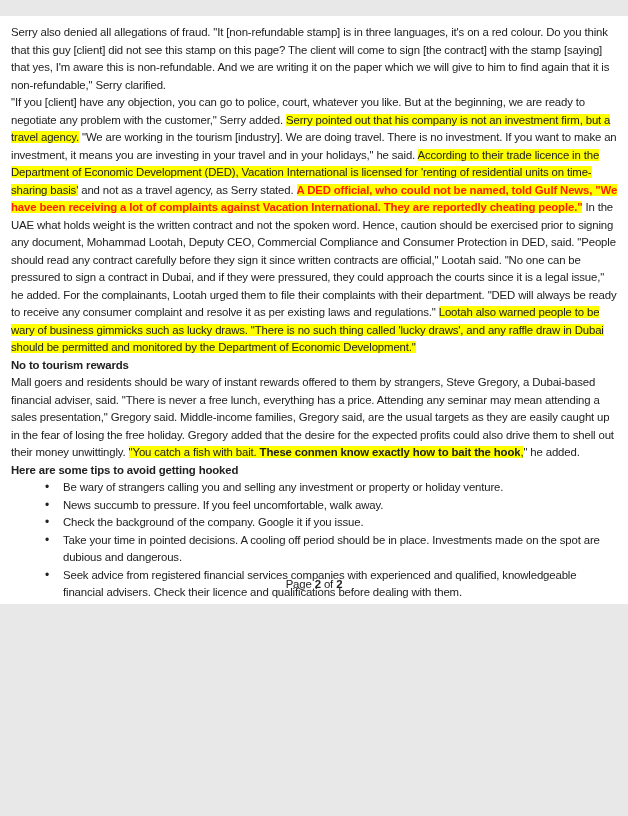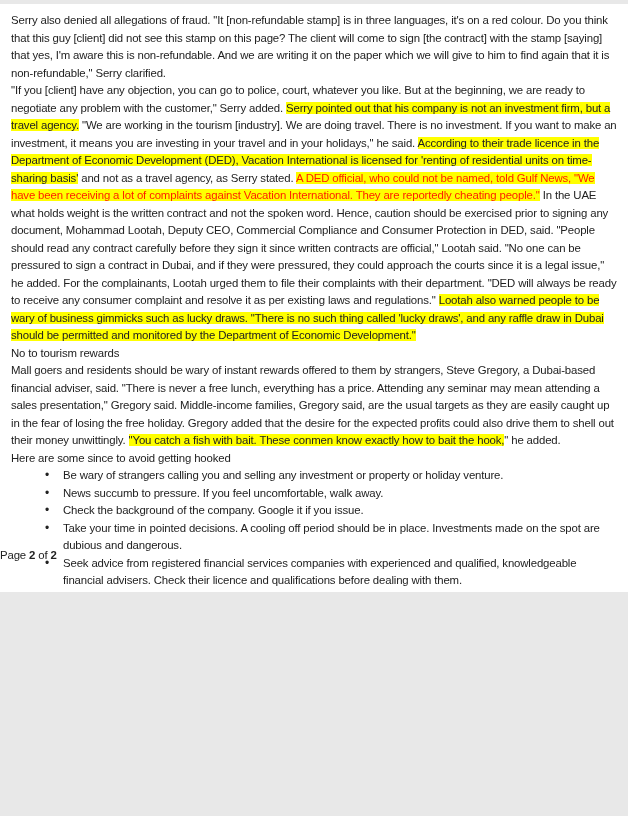--- a/index.html
+++ b/index.html
@@ -5,70 +5,71 @@
   :root {
     --c-bg: #ffffff;
     --c-text: #212121;
     --c-hl: #ffff00;
     --c-red: #ff1e00;
   }
   html, body { margin: 0; padding: 0; background: #e8e8e8; }
   .page {
     width: 628px;
     height: 588px;
-    margin: 4px auto;
+    margin: 16px auto;
     background: var(--c-bg);
     position: relative;
     overflow: hidden;
     font-family: "Liberation Sans", "DejaVu Sans", sans-serif;
     font-size: 11.4px;
     line-height: 17.5px;
     letter-spacing: -0.15px;
     color: var(--c-text);
   }
   .content {
     position: absolute;
     left: 11px;
     top: 8px;
     width: 607px;
   }
   p.para { margin: 0; padding: 0; }
   .run.hl { background: var(--c-hl); }
-  .run.b { font-weight: normal; }
+  .run.b { font-weight: bold; }
   .run.red { color: var(--c-red); }
   .run.i { font-style: italic; }
   p.heading { margin: 0; font-weight: bold; }
   ul.bullets { margin: 0; padding: 0; list-style: none; }
   li.bullet { margin: 0 0 0 52px; position: relative; }
   li.bullet::before {
     content: "\2022";
     position: absolute;
     left: -18px;
     top: 0;
     font-size: 12px;
   }
   .footer {
     position: absolute;
     left: 0;
     right: 0;
-    bottom: 28px;
+    bottom: 11px;
+    text-align: center;
     font-size: 11.4px;
   }
   .footer .b { font-weight: bold; }
 </style>
 </head>
 <body>
 
 <div class="page">
   <div class="content">
       <p class="para"><span class="run">Serry also denied all allegations of fraud. "It [non-refundable stamp] is in three languages, it's on a red colour. Do you think that this guy [client] did not see this stamp on this page? The client will come to sign [the contract] with the stamp [saying] that yes, I'm aware this is non-refundable. And we are writing it on the paper which we will give to him to find again that it is non-refundable," Serry clarified.</span></p>
       <p class="para"><span class="run">"If you [client] have any objection, you can go to police, court, whatever you like. But at the beginning, we are ready to negotiate any problem with the customer," Serry added. </span><span class="run hl">Serry pointed out that his company is not an investment firm, but a travel agency.</span><span class="run"> "We are working in the tourism [industry]. We are doing travel. There is no investment. If you want to make an investment, it means you are investing in your travel and in your holidays," he said. </span><span class="run hl">According to their trade licence in the Department of Economic Development (DED), Vacation International is licensed for 'renting of residential units on time-sharing basis'</span><span class="run"> and not as a travel agency, as Serry stated. </span><span class="run hl b red">A DED official, who could not be named, told Gulf News, "We have been receiving a lot of complaints against Vacation International. They are reportedly cheating people."</span><span class="run"> In the UAE what holds weight is the written contract and not the spoken word. Hence, caution should be exercised prior to signing any document, Mohammad Lootah, Deputy CEO, Commercial Compliance and Consumer Protection in DED, said. "People should read any contract carefully before they sign it since written contracts are official," Lootah said. "No one can be pressured to sign a contract in Dubai, and if they were pressured, they could approach the courts since it is a legal issue," he added. For the complainants, Lootah urged them to file their complaints with their department. "DED will always be ready to receive any consumer complaint and resolve it as per existing laws and regulations." </span><span class="run hl">Lootah also warned people to be wary of business gimmicks such as lucky draws. "There is no such thing called 'lucky draws', and any raffle draw in Dubai should be permitted and monitored by the Department of Economic Development."</span></p>
       <p class="heading"><span class="run b">No to tourism rewards</span></p>
       <p class="para"><span class="run">Mall goers and residents should be wary of instant rewards offered to them by strangers, Steve Gregory, a Dubai-based financial adviser, said. "There is never a free lunch, everything has a price. Attending any seminar may mean attending a sales presentation," Gregory said. Middle-income families, Gregory said, are the usual targets as they are easily caught up in the fear of losing the free holiday. Gregory added that the desire for the expected profits could also drive them to shell out their money unwittingly. </span><span class="run hl">"You catch a fish with bait. </span><span class="run hl b">These conmen know exactly how to bait the hook</span><span class="run hl">,</span><span class="run">" he added.</span></p>
-      <p class="heading"><span class="run b">Here are some since to avoid getting hooked</span></p>
+      <p class="heading"><span class="run b">Here are some tips to avoid getting hooked</span></p>
       <ul class="bullets">
         <li class="bullet"><span class="run">Be wary of strangers calling you and selling any investment or property or holiday venture.</span></li>
         <li class="bullet"><span class="run">News succumb to pressure. If you feel uncomfortable, walk away.</span></li>
         <li class="bullet"><span class="run">Check the background of the company. Google it if you issue.</span></li>
         <li class="bullet"><span class="run">Take your time in pointed decisions. A cooling off period should be in place. Investments made on the spot are dubious and dangerous.</span></li>
         <li class="bullet"><span class="run">Seek advice from registered financial services companies with experienced and qualified, knowledgeable financial advisers. Check their licence and qualifications before dealing with them.</span></li>
       </ul>
       <p class="para"><span class="run i">- as advised by Gregory</span></p>
     </div>
   <div class="footer">

